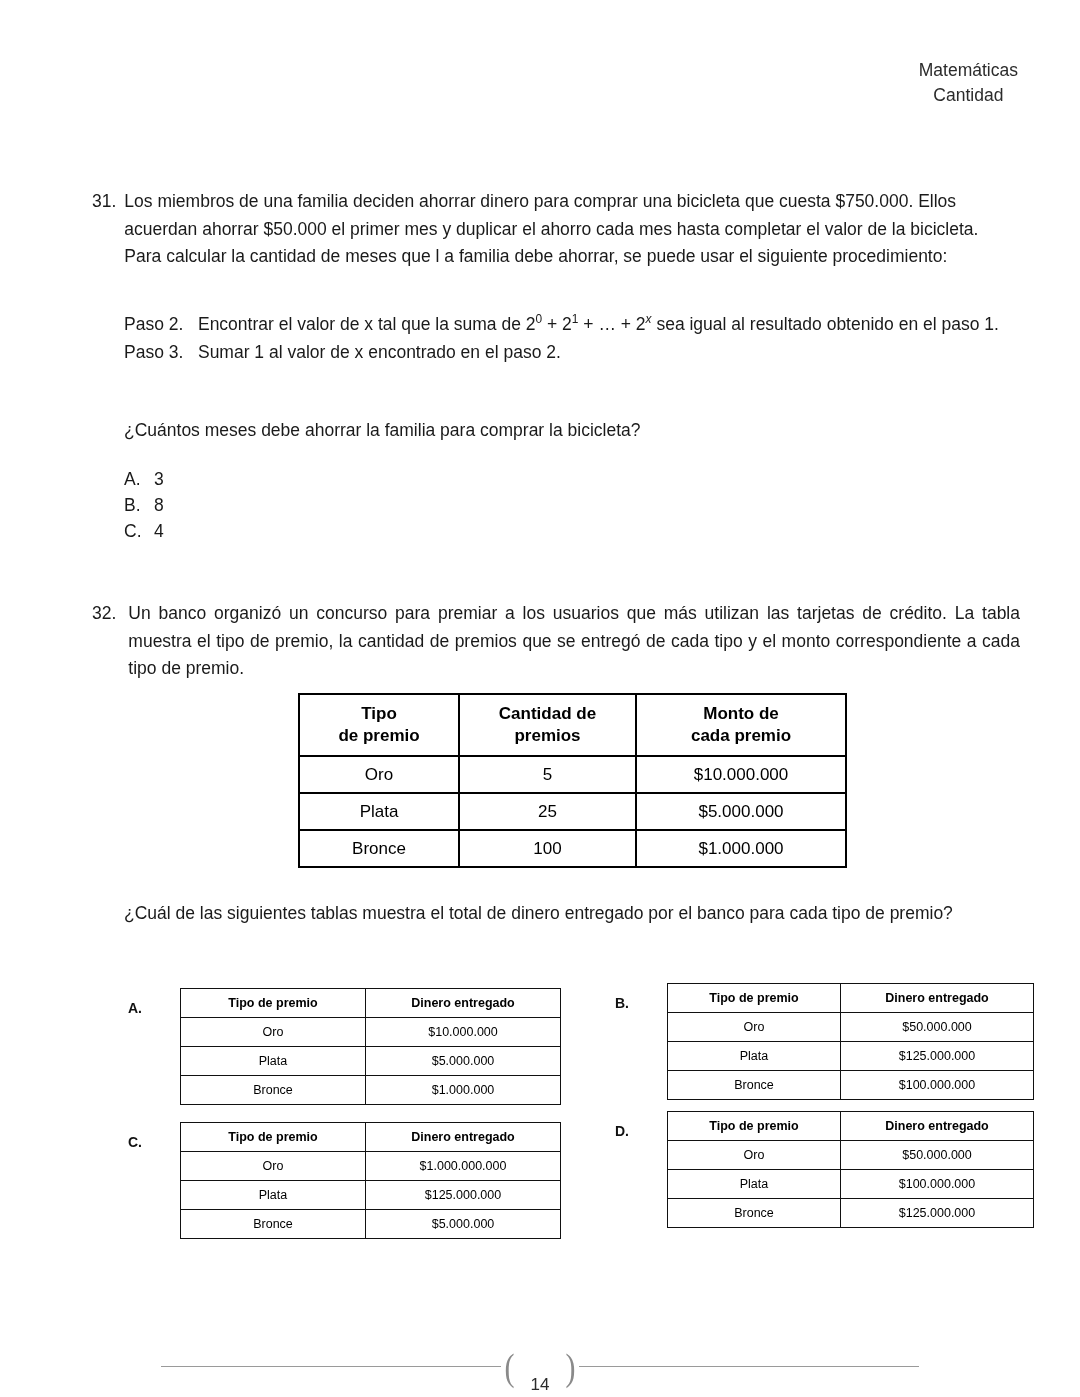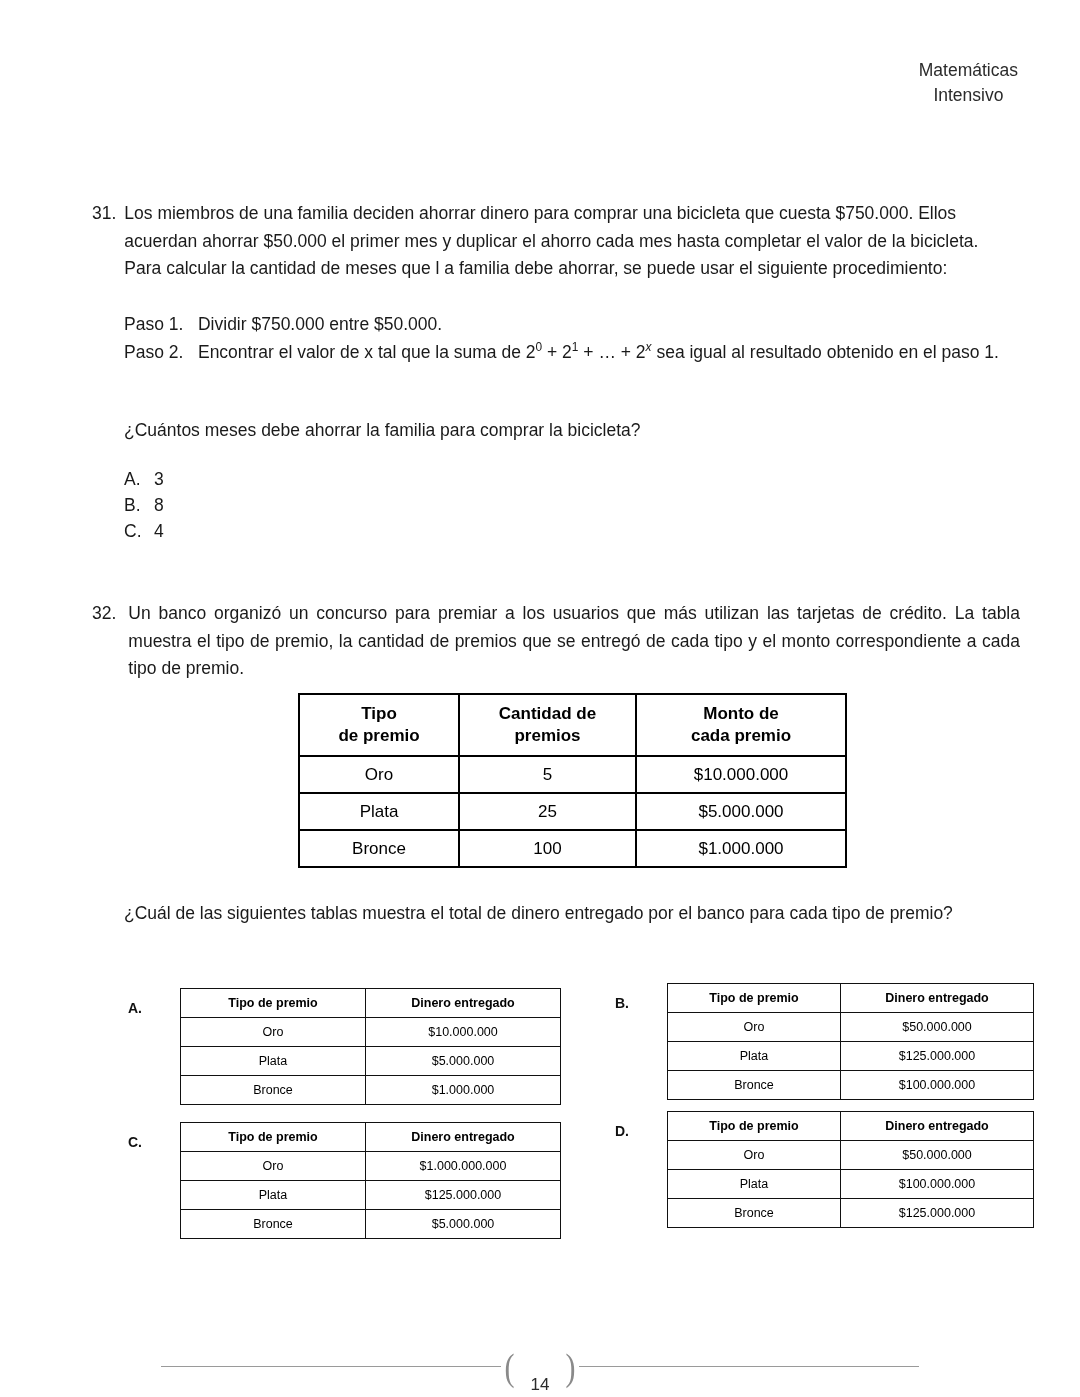--- a/index.html
+++ b/index.html
@@ -26,21 +26,21 @@
     line-height: 25px;
     color: #2b2b2b;
   }
 
   
   .question {
     position: absolute;
     left: 92px;
     width: 928px;
   }
-  .q31 { top: 200px; }
+  .q31 { top: 188px; }
   .q32 { top: 600px; }
 
   .q-row {
     display: flex;
     align-items: flex-start;
   }
   .q-num {
     flex: 0 0 auto;
     font-size: 17.5px;
     line-height: 27.5px;
@@ -211,38 +211,38 @@
     color: #2b2b2b;
     padding: 0 14px;
     margin-top: 37px;
   }
 </style>
 </head>
 <body>
 
 <div class="page-header">
   <div>Matemáticas</div>
-  <div>Intensivo</div>
+  <div>Cantidad</div>
 </div>
 
 <div class="question q31">
   <div class="q-row">
     <div class="q-num">31.</div>
     <div class="q-body">Los miembros de una familia deciden ahorrar dinero para comprar una bicicleta que cuesta $750.000. Ellos acuerdan ahorrar $50.000 el primer mes y duplicar el ahorro cada mes hasta completar el valor de la bicicleta. Para calcular la cantidad de meses que l a familia debe ahorrar, se puede usar el siguiente procedimiento:</div>
   </div>
 </div>
 
 <div class="steps">
   <div class="step-line">
-    <span class="step-lbl">Paso 1.</span>
-    <span>&nbsp;&nbsp;</span><span>Dividir $750.000 entre $50.000.</span>
-  </div>
-  <div class="step-line">
     <span class="step-lbl">Paso 2.</span>
     <span>&nbsp;&nbsp;</span><span>Encontrar el valor de x tal que la suma de 2</span><sup>0</sup><span> + 2</span><sup>1</sup><span> + … + 2</span><sup class="ital">x</sup><span> sea igual al resultado obtenido en el paso 1.</span>
+  </div>
+  <div class="step-line">
+    <span class="step-lbl">Paso 3.</span>
+    <span>&nbsp;&nbsp;</span><span>Sumar 1 al valor de x encontrado en el paso 2.</span>
   </div>
 </div>
 
 <div class="prompt31">¿Cuántos meses debe ahorrar la familia para comprar la bicicleta?</div>
 
 <div class="opts31">
   <div class="opt-line">
     <span class="opt-letter">A.</span>
     <span>3</span>
   </div>

